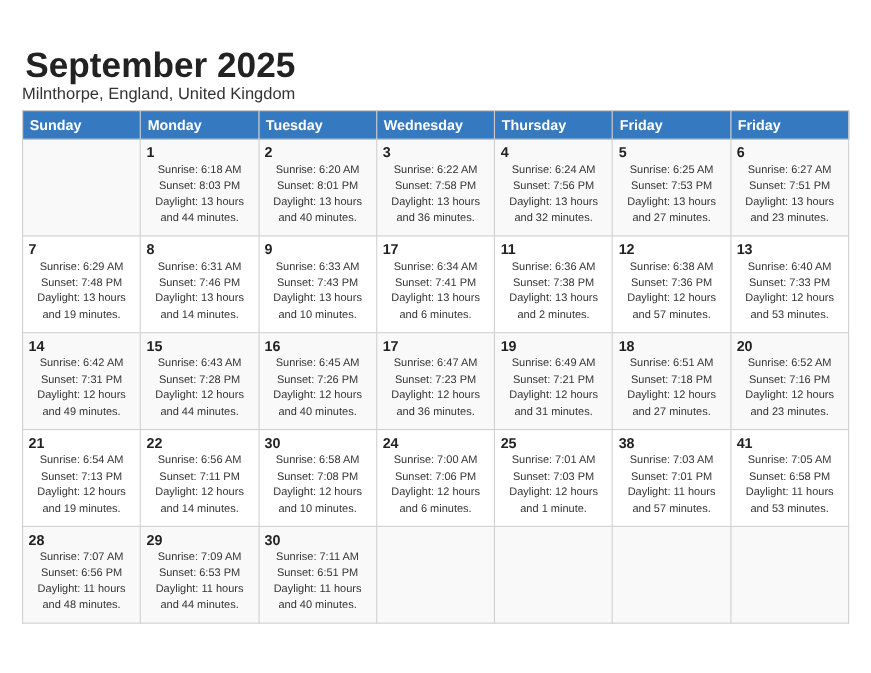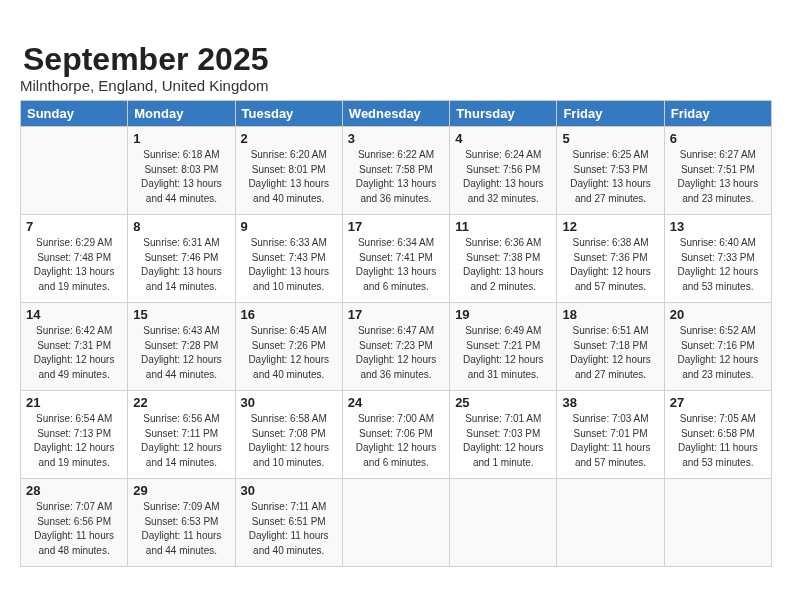--- a/index.html
+++ b/index.html
@@ -220,21 +220,21 @@
           </td>
           <td>
             <span class="day-num">25</span>
             <div class="day-info">Sunrise: 7:01 AM<br>Sunset: 7:03 PM<br>Daylight: 12 hours and 1 minute.</div>
           </td>
           <td>
             <span class="day-num">38</span>
             <div class="day-info">Sunrise: 7:03 AM<br>Sunset: 7:01 PM<br>Daylight: 11 hours and 57 minutes.</div>
           </td>
           <td>
-            <span class="day-num">27</span>
+            <span class="day-num">41</span>
             <div class="day-info">Sunrise: 7:05 AM<br>Sunset: 6:58 PM<br>Daylight: 11 hours and 53 minutes.</div>
           </td>
         </tr>
         <tr>
           <td>
             <span class="day-num">28</span>
             <div class="day-info">Sunrise: 7:07 AM<br>Sunset: 6:56 PM<br>Daylight: 11 hours and 48 minutes.</div>
           </td>
           <td>
             <span class="day-num">29</span>

